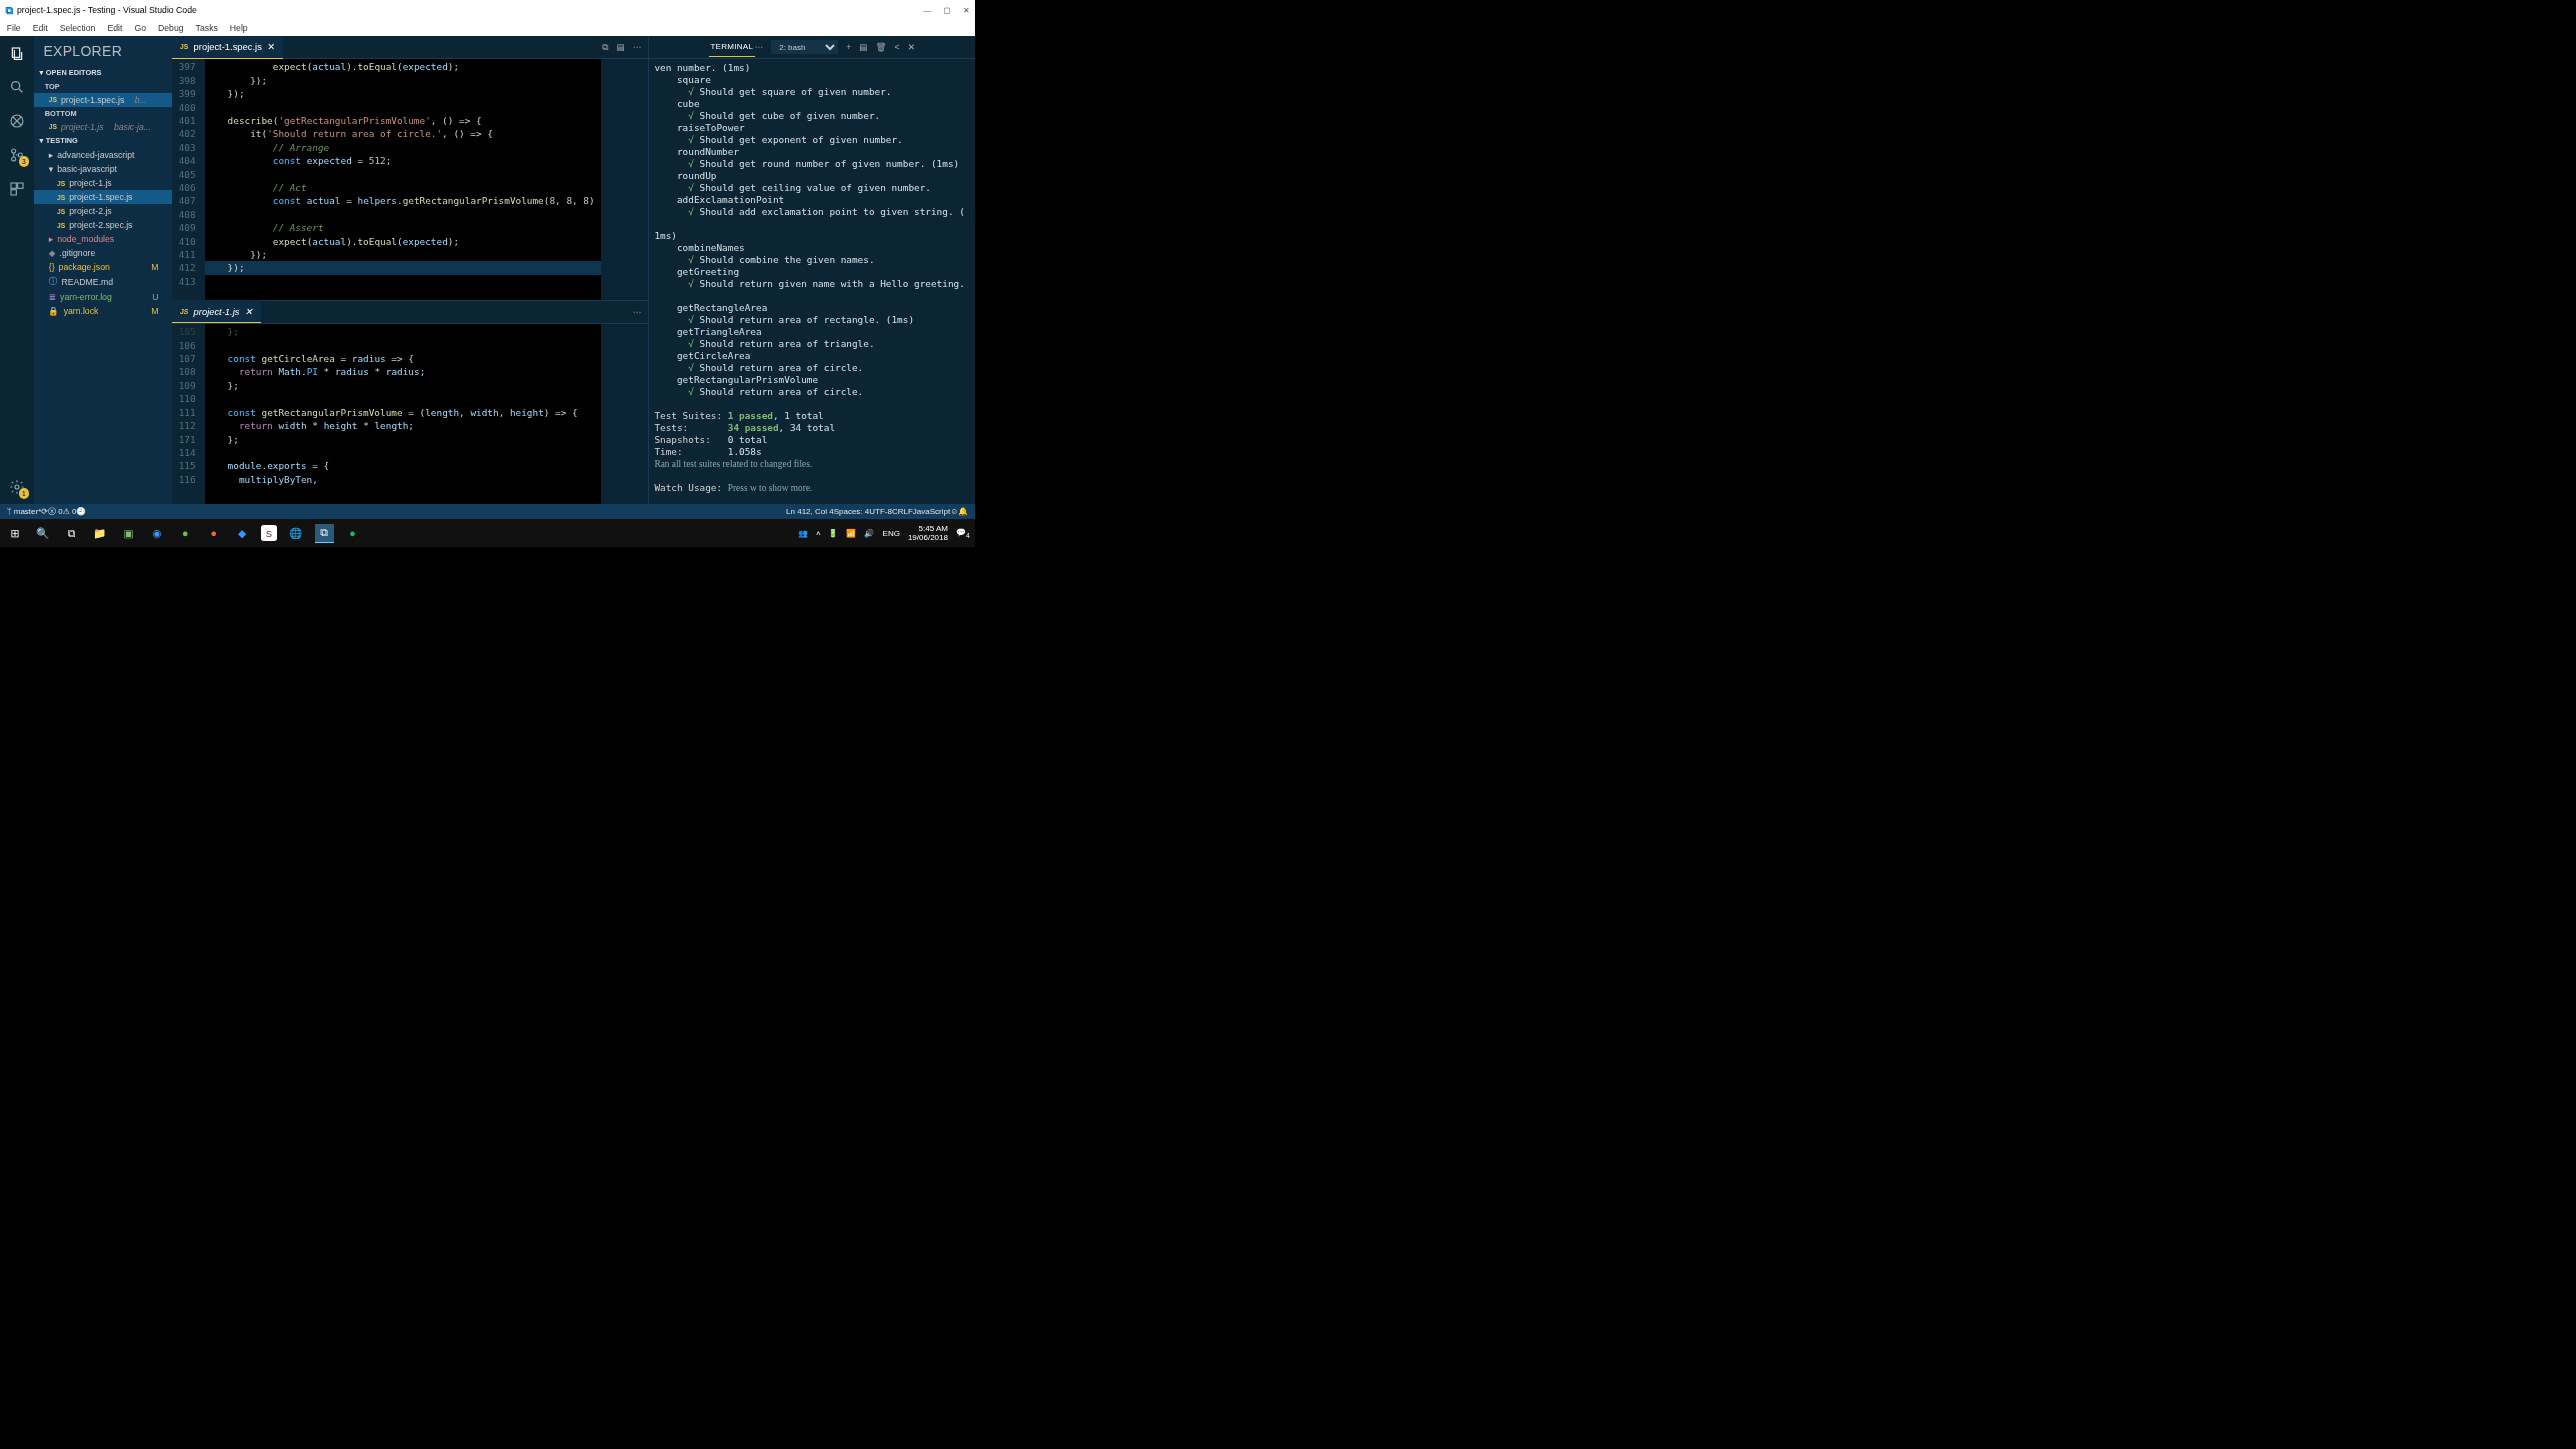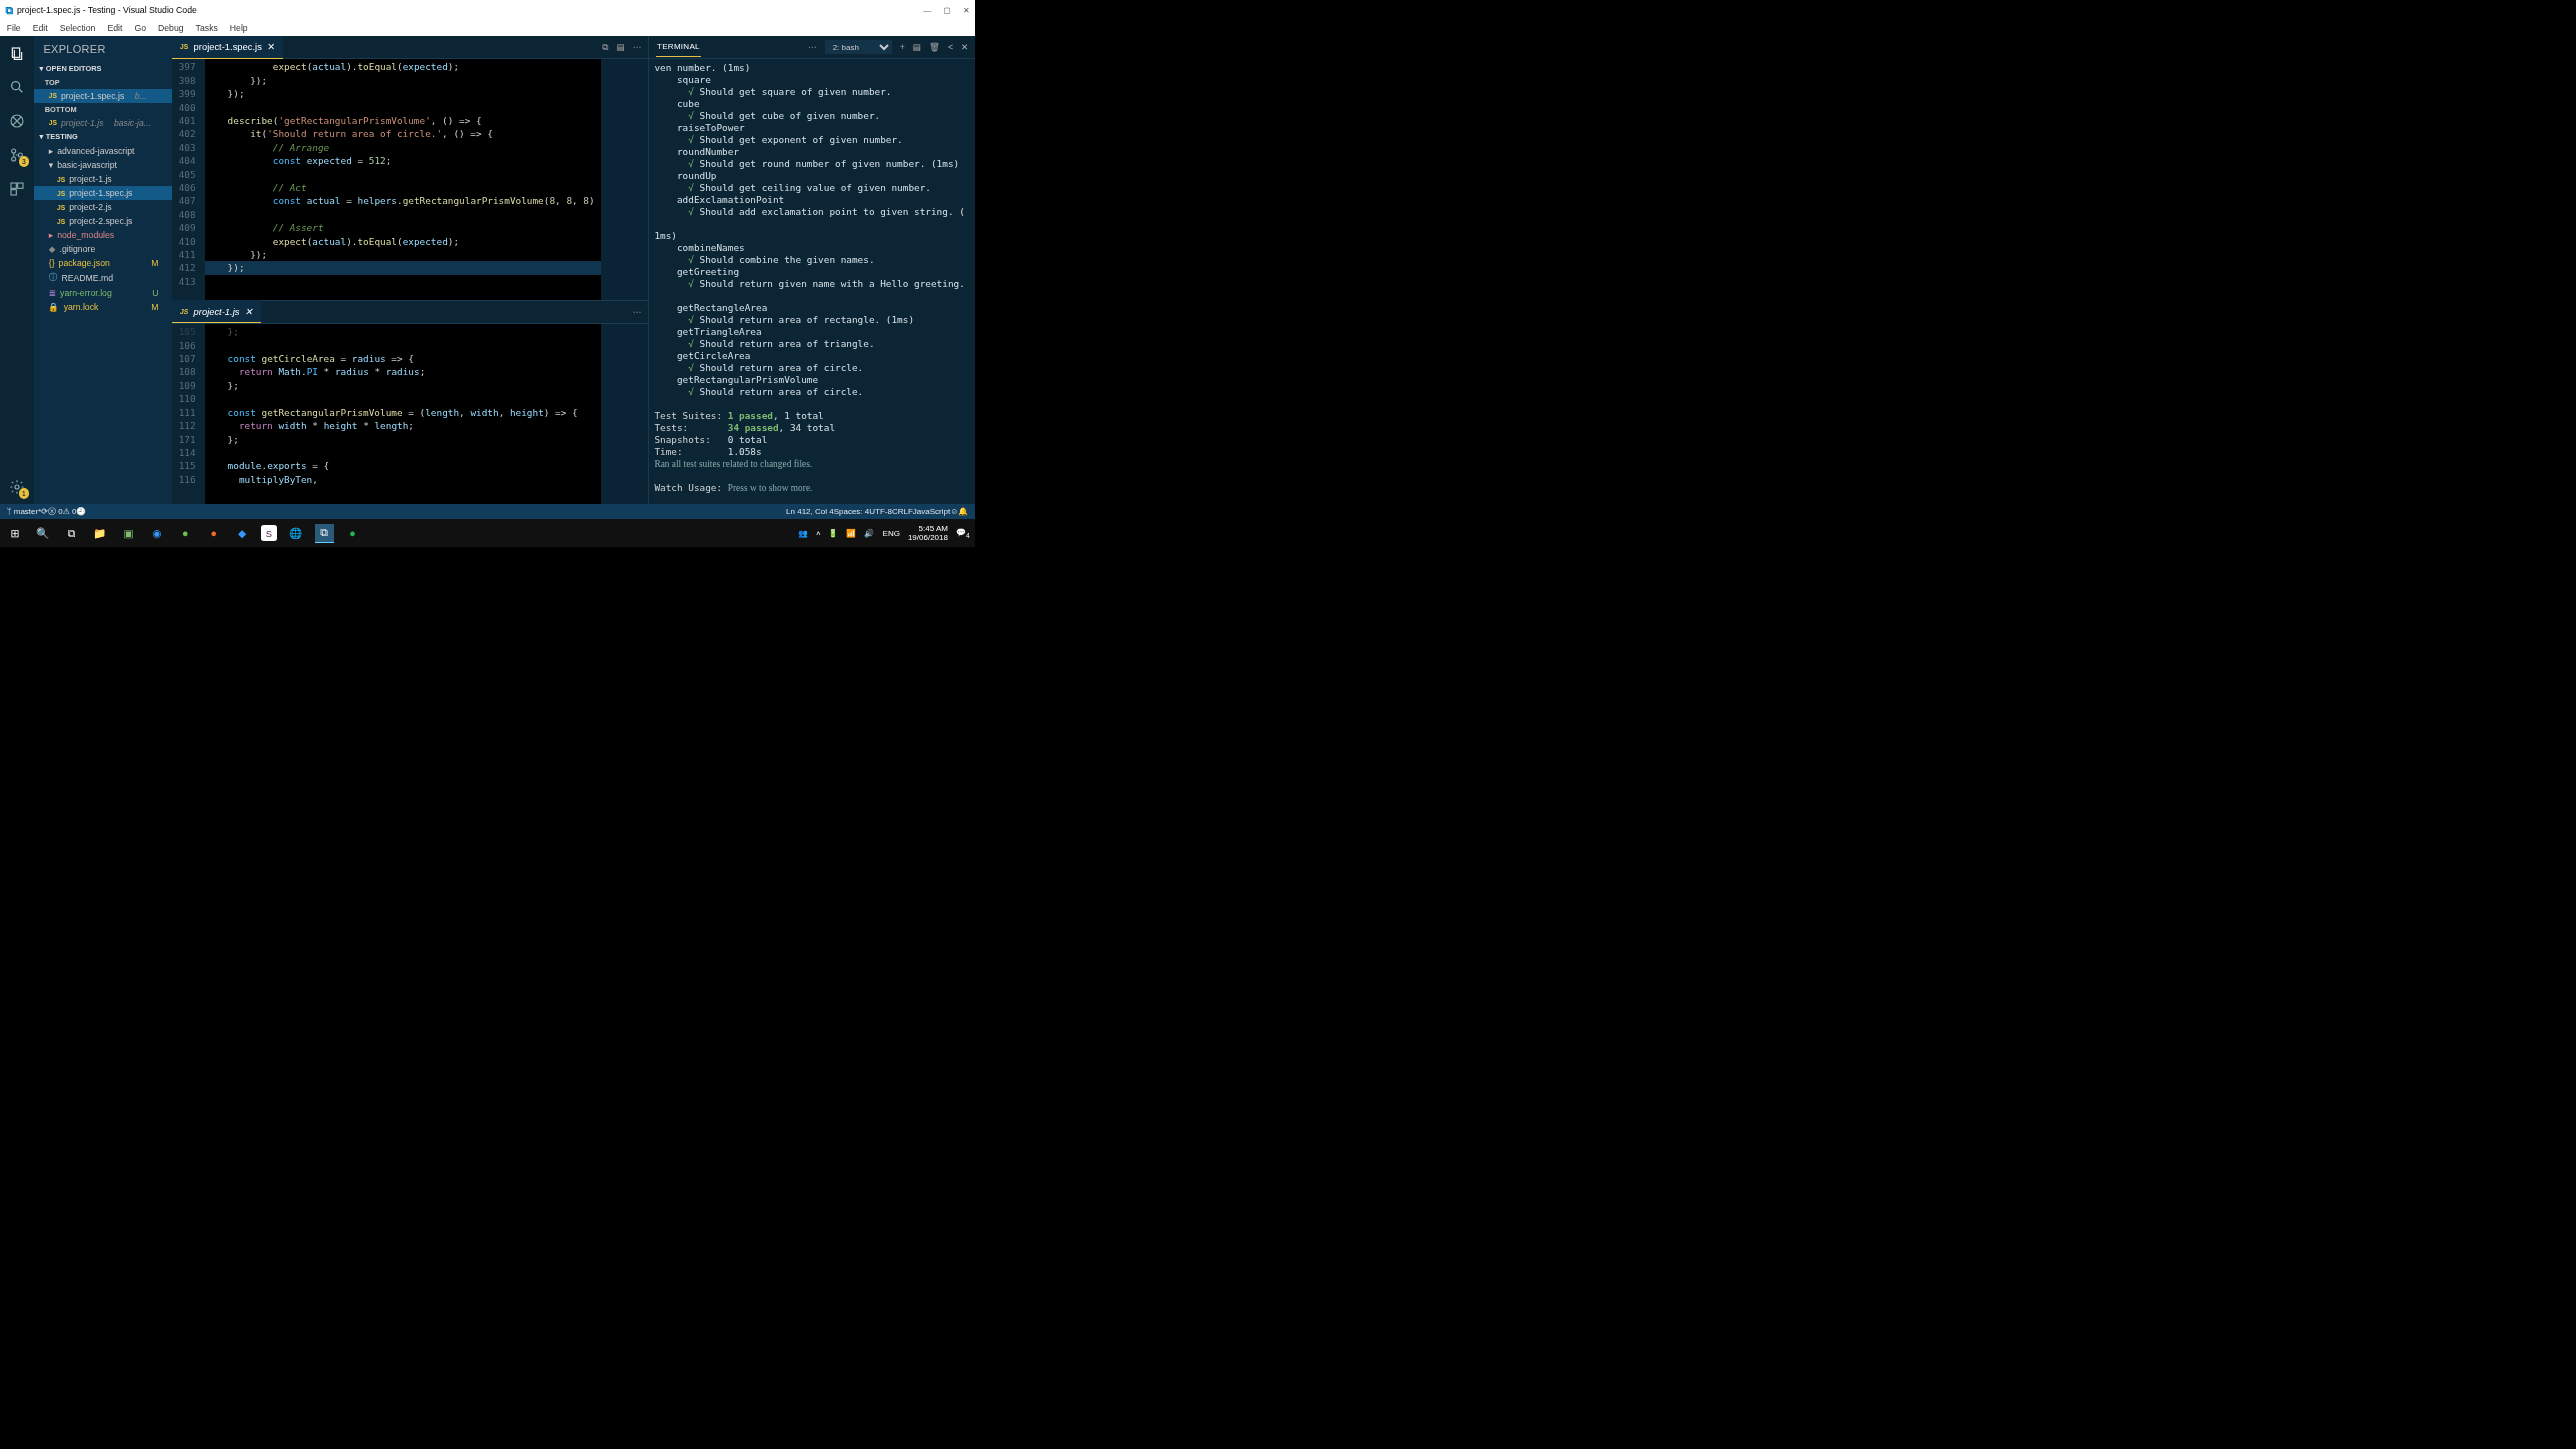--- a/index.html
+++ b/index.html
@@ -9,21 +9,21 @@
 .vscode-icon { color: #007acc; font-weight: bold; font-size: 10.7px; }
 .window-controls { display: flex; gap: 12px; font-size: 8px; color: #555; }
 .menu-bar { background: #fff; color: #333; height: 16px; display: flex; align-items: center; padding: 0 6.7px; gap: 12px; font-size: 8.7px; }
 .main-layout { display: flex; height: 468px; }
 .activity-bar { width: 34px; background: #0b2535; display: flex; flex-direction: column; align-items: center; padding-top: 8px; gap: 14.8px; color: #8aa; position: relative; }
 .activity-bar .ab-item { width: 19px; height: 19px; display: flex; align-items: center; justify-content: center; cursor: pointer; position: relative; }
 .activity-bar .active { color: #fff; }
 .ab-badge { position: absolute; bottom: -2.7px; right: -2.7px; background: #e8c041; color: #000; border-radius: 50%; width: 10.7px; height: 10.7px; font-size: 6.7px; display: flex; align-items: center; justify-content: center; }
 .activity-bar .bottom-gear { position: absolute; bottom: 8px; }
 .sidebar { width: 138px; background: #0d2d44; color: #ccc; display: flex; flex-direction: column; font-size: 8.7px; }
-.sidebar-title { padding: 6.7px 9.4px; text-transform: uppercase; font-size: 11px; color: #bbb; letter-spacing: 0.3px; }
+.sidebar-title { padding: 6.7px 9.4px; text-transform: uppercase; font-size: 14px; color: #bbb; letter-spacing: 0.3px; }
 .section-header { padding: 2.7px 5.4px; font-size: 7.4px; font-weight: bold; color: #ddd; cursor: pointer; display: flex; align-items: center; gap: 2.7px; }
 .tree-item { padding: 2px 8px 2px 14.8px; display: flex; align-items: center; gap: 4px; cursor: pointer; white-space: nowrap; overflow: hidden; text-overflow: ellipsis; }
 .tree-item.selected { background: #145a88; }
 .tree-item .badge-right { margin-left: auto; padding-right: 5.4px; }
 .js-icon { color: #e8c041; font-size: 6.7px; font-weight: bold; }
 .file-yellow { color: #e8c041; }
 .git-m { color: #e8c041; }
 .git-u { color: #7fbb70; }
 .tree-dim { color: #888; font-style: italic; }
 .tree-red { color: #d88; }
@@ -46,21 +46,21 @@
 .id { color: #9cdcfe; }
 .bl { color: #4fc1ff; }
 .op { color: #d4d4d4; }
 .pn { color: #d4d4d4; }
 
 .split-editor { display: flex; flex-direction: column; flex: 1; min-height: 0; }
 .top-editor { flex: 1.3; display: flex; flex-direction: column; min-height: 0; }
 .bottom-editor { flex: 1; display: flex; flex-direction: column; min-height: 0; border-top: 0.7px solid #183a52; }
 
 .terminal-panel { width: 327px; background: #0b2535; display: flex; flex-direction: column; border-left: 0.7px solid #183a52; }
-.term-header { height: 23px; display: flex; align-items: center; justify-content: space-between; padding: 0 6.7px; border-bottom: 0.7px solid #183a52; }
+.term-header { height: 23px; display: flex; align-items: center; justify-content: center; padding: 0 6.7px; border-bottom: 0.7px solid #183a52; }
 .term-tab { color: #fff; border-bottom: 0.7px solid #e8c041; padding: 5.4px 1.3px; font-size: 8px; letter-spacing: 0.3px; }
 .term-actions { display: flex; gap: 8px; color: #aaa; align-items: center; }
 .term-select { background: #133349; color: #ccc; border: none; padding: 1.3px 16px 1.3px 4px; font-size: 8px; }
 .term-body { flex: 1; font-family: Consolas, monospace; font-size: 9.4px; line-height: 12px; padding: 2.7px 5.4px; color: #d6e2e8; white-space: pre-wrap; overflow: hidden; }
 .green { color: #7fbb70; }
 .sum-pass { color: #7fbb70; font-weight: bold; }
 .dim { color: #8aa; font-family: Liberation Serif, serif; }
 
 .status-bar { height: 14.8px; background: #123c5c; color: #e0e7ee; display: flex; align-items: center; justify-content: space-between; padding: 0 6.7px; font-size: 8px; }
 .status-bar .seg { display: flex; gap: 0; align-items: center; }

